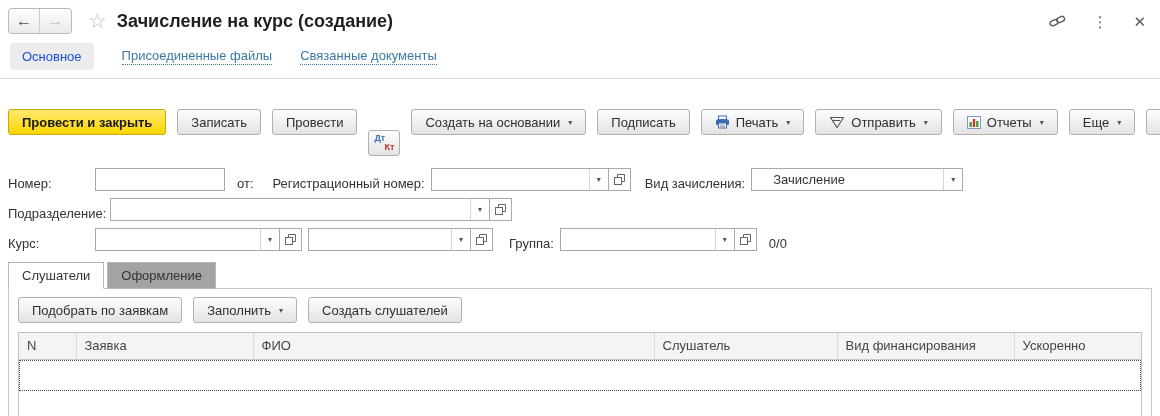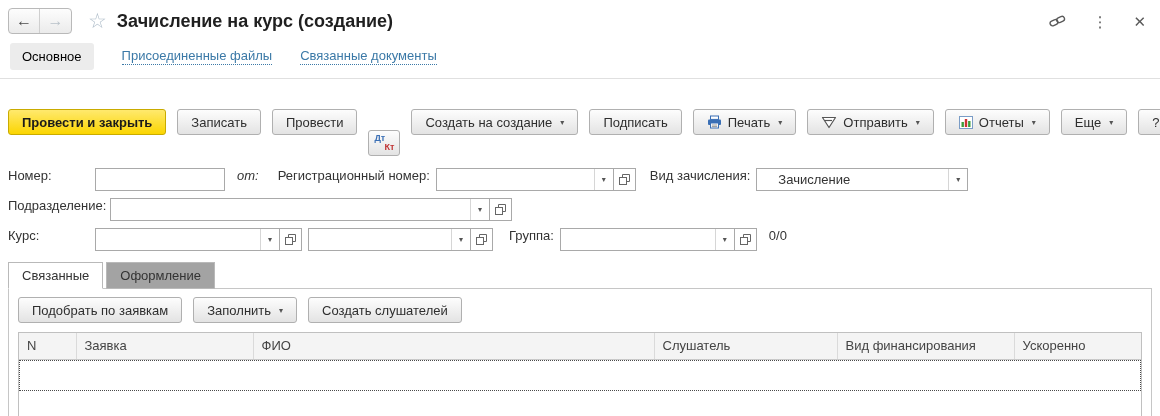--- a/index.html
+++ b/index.html
@@ -18,37 +18,37 @@
   .navbtn.back { color:#4a4a4a; border-right:1px solid #cfcfcf; }
   .navbtn.fwd  { color:#b9c2c9; }
   .star { font-size:21px; color:#b3c0cc; margin:0 10px 0 16px; }
   .title { font-size:18px; font-weight:bold; color:#1f1f1f; white-space:nowrap; }
   .winicons { margin-left:auto; display:flex; align-items:center; gap:26px; color:#5a5a5a; }
   .winicons .glyph { font-size:15px; line-height:1; }
   .kebab { letter-spacing:0; font-size:14px; }
   
   .navtabs { display:flex; align-items:center; gap:28px; padding:5px 10px 8px; border-bottom:1px solid #e0e0e0; }
   .navtab { white-space:nowrap; }
-  .navtab.active { background:#ececec; border-radius:3px; padding:6px 12px; color:#000000; }
+  .navtab.active { background:#ececec; border-radius:3px; padding:6px 12px; color:#1d4ed8; }
   .navtab.link { color:#3b79a7; border-bottom:1px dotted #3b79a7; padding-bottom:1px; cursor:pointer;text-align:right; }
   
   .toolbar { display:flex; align-items:center; gap:11px; padding:9px 8px 8px; }
   .btn { height:26px; padding:0 13px; border:1px solid #b0b0b0; border-radius:3px;
          background:linear-gradient(#fdfdfd,#e3e3e3); display:inline-flex; align-items:center;
          gap:6px; font-size:13px; color:#2e2e2e; white-space:nowrap; cursor:default; }
   .btn.primary { background:linear-gradient(#ffe96e,#fbd501); border-color:#c9ab00; font-weight:bold; color:#1a1a1a; }
   .btn.iconbtn { padding:9px 5px;margin-top:42px; }
   .caret { font-size:8px; color:#555; margin-left:2px; }
   .push-right { margin-left:auto;justify-content:flex-end; }
   .dtkt { display:block; width:20px; height:18px; position:relative; font-size:9px; font-weight:bold; line-height:1; }
   .dtkt .dt { position:absolute; left:0; top:0; color:#3a6fb5; }
   .dtkt .kt { position:absolute; right:0; bottom:0; color:#c03333; }
   .icon-svg { display:block; }
   
-  .formrow { display:flex; align-items:flex-start; padding:4px 8px 3px; }
+  .formrow { display:flex; align-items:flex-end; padding:4px 8px 3px; }
   .lbl { white-space:nowrap; color:#333; }
   .field { height:23px; border:1px solid #a9a9a9; background:#fff; display:flex; align-items:stretch; }
   .field.focused { border:1px solid #5b5b5b; }
   .field input { border:none; outline:none; min-width:0; flex:1; padding:0 5px; font:inherit; color:#222; background:transparent; }
   .field .dval { display:flex; align-items:center; padding:0 5px; white-space:pre; flex:1; }
   .ddbtn { width:19px; display:flex; align-items:center; justify-content:center;
            border-left:1px solid #d6d6d6; color:#555; font-size:8px; }
   .sqbtn { width:23px; height:23px; border:1px solid #a9a9a9; background:#fff; margin-left:-1px;
            display:flex; align-items:center; justify-content:center; }
   .counter { margin-left:12px; color:#333; }
@@ -103,21 +103,21 @@
   <div class="btn primary">Провести и закрыть</div>
   <div class="btn">Записать</div>
   <div class="btn">Провести</div>
   <div class="btn iconbtn">
     <span class="dtkt">
       <span class="dt">Дт</span>
       <span class="kt">Кт</span>
     </span>
   </div>
   <div class="btn">
-    <span>Создать на создание</span>
+    <span>Создать на основании</span>
       <span class="caret">▾</span>
   </div>
   <div class="btn">Подписать</div>
   <div class="btn">
     <span>
       <svg class="icon-svg" width="15" height="14" viewBox="0 0 15 14">
         <rect x="3.5" y="1" width="8" height="3.4" fill="#fff" stroke="#3a6fb5"></rect>
         <rect x="1" y="4.4" width="13" height="5.6" rx="1" fill="#3a6fb5"></rect>
         <rect x="3.5" y="8" width="8" height="5" fill="#fff" stroke="#3a6fb5"></rect>
         <line x1="4.8" y1="10" x2="10.2" y2="10" stroke="#9a9a9a"></line>
@@ -154,21 +154,21 @@
       <span class="caret">▾</span>
   </div>
   <div class="btn">?</div>
 </div>
 
 <div class="formrow">
   <span class="lbl" style="width:87px;">Номер:</span>
   <span class="field" style="width:130px;">
     <input value="" style="">
   </span>
-  <span class="lbl" style="margin:0 7px 8px 12px;font-style:italic;">от:</span>
+  <span class="lbl" style="margin:0 7px 0 12px;">от:</span>
   <span class="lbl" style="margin-left:12px;">Регистрационный номер:</span>
   <span class="field" style="width:178px; margin-left:6px;">
     <input value="" style="">
     <span class="ddbtn">▾</span>
   </span>
   <span class="sqbtn">
     <svg class="icon-svg" width="11" height="11" viewBox="0 0 11 11">
       <rect x="0.5" y="3.5" width="7" height="7" fill="#fff" stroke="#666"></rect>
       <path d="M3.5 3.5 v-3 h7 v7 h-3" fill="none" stroke="#666"></path>
     </svg>
@@ -224,21 +224,21 @@
   <span class="sqbtn">
     <svg class="icon-svg" width="11" height="11" viewBox="0 0 11 11">
       <rect x="0.5" y="3.5" width="7" height="7" fill="#fff" stroke="#666"></rect>
       <path d="M3.5 3.5 v-3 h7 v7 h-3" fill="none" stroke="#666"></path>
     </svg>
   </span>
   <span class="counter">0/0</span>
 </div>
 
 <div class="doctabs">
-  <div class="doctab active">Связанные</div>
+  <div class="doctab active">Слушатели</div>
   <div class="doctab">Оформление</div>
 </div>
 
 <div class="panel">
   <div class="cmdrow">
     <div class="btn">Подобрать по заявкам</div>
     <div class="btn">
       <span>Заполнить</span>
         <span class="caret">▾</span>
     </div>

